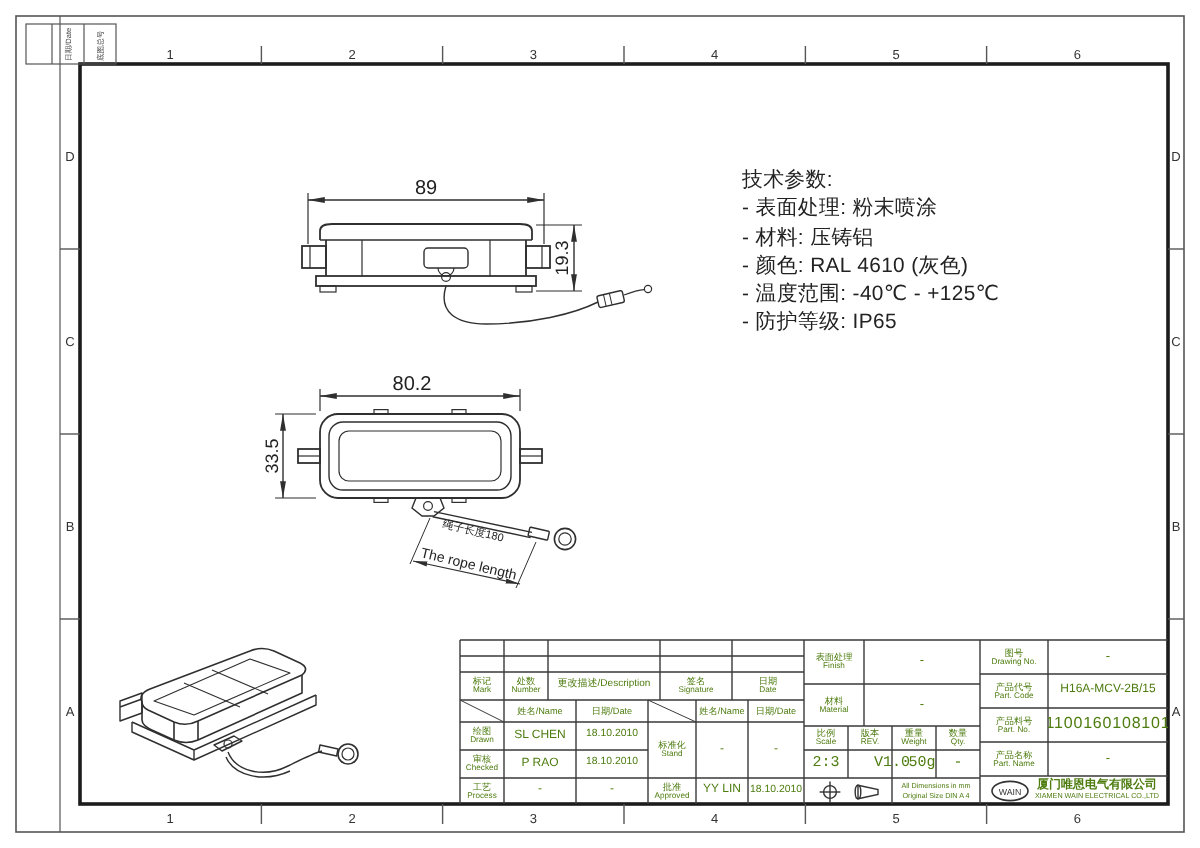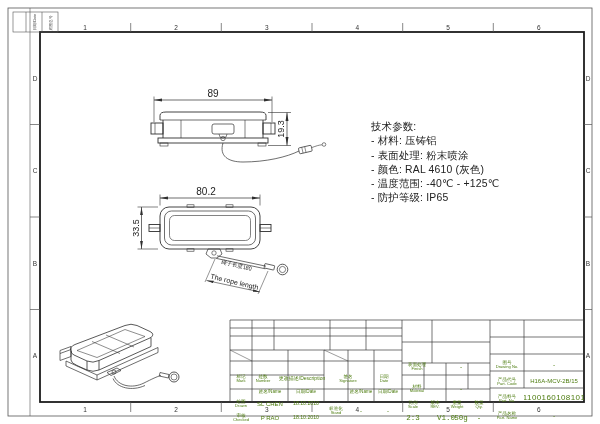--- a/index.html
+++ b/index.html
@@ -1,18 +1,18 @@
 <!DOCTYPE html>
 <html><head>
 <meta charset="utf-8">
 <style>
   html,body{margin:0;padding:0;background:#fff;}
   #sheet{position:relative;width:600px;height:424px;background:#ffffff;
          font-family:"Liberation Sans","DejaVu Sans",sans-serif;color:#1e1e1e;overflow:hidden;}
-  .abs{position:absolute;margin-top:36px;}
+  .abs{position:absolute;}
   svg{position:absolute;left:0;top:0;}
   .spec div{font-size:10.4px;line-height:14.3px;white-space:pre;color:#222;letter-spacing:.2px;}
   .cell{position:absolute;display:flex;flex-direction:column;align-items:center;justify-content:center;
         text-align:center;line-height:1.12;color:#4d7c0f;overflow:hidden;}
   .row{flex-direction:row;gap:3px;}
   .s36{font-size:3.6px;} .s4{font-size:4.1px;} .s45{font-size:4.6px;} .s5{font-size:5px;}
   .s52{font-size:5.2px;} .s6{font-size:6px;} .s65{font-size:6.5px;} .s75{font-size:7.5px;font-family:Liberation Mono, monospace;}
   .s8{font-size:8px;letter-spacing:.4px;} .comp{display:flex;flex-direction:column;align-items:center;}
 </style>
 </head>
@@ -201,22 +201,22 @@
              M490,337 H584 M490,354 H584 M490,371 H584 M490,388 H584
              M230,320 V402 M252,320 V402 M274,320 V350 M288,350 V402 M324,350 V402 M330,320 V350
              M348,350 V402 M366,320 V350 M374,350 V402 M402,320 V402
              M424,363 V389 M432,320 V363 M446,363 V402 M468,363 V389 M490,320 V402 M524,320 V388"></path>
     <path d="M230,350 L252,361 M324,350 L348,361" stroke-width="0.5"></path>
   </g>
 </svg>
 
 <div class="abs spec" style="left:371px;top:84px">
   <div>技术参数:</div>
+  <div>- 表面处理: 粉末喷涂</div>
   <div>- 材料: 压铸铝</div>
-  <div>- 表面处理: 粉末喷涂</div>
   <div>- 颜色: RAL 4610 (灰色)</div>
   <div>- 温度范围: -40℃ - +125℃</div>
   <div>- 防护等级: IP65</div>
 </div>
 
 
 <div class="abs">
 
   <div class="cell" style="left:230px;top:336px;width:22px;height:14px">
     <span class="s45">标记</span>

